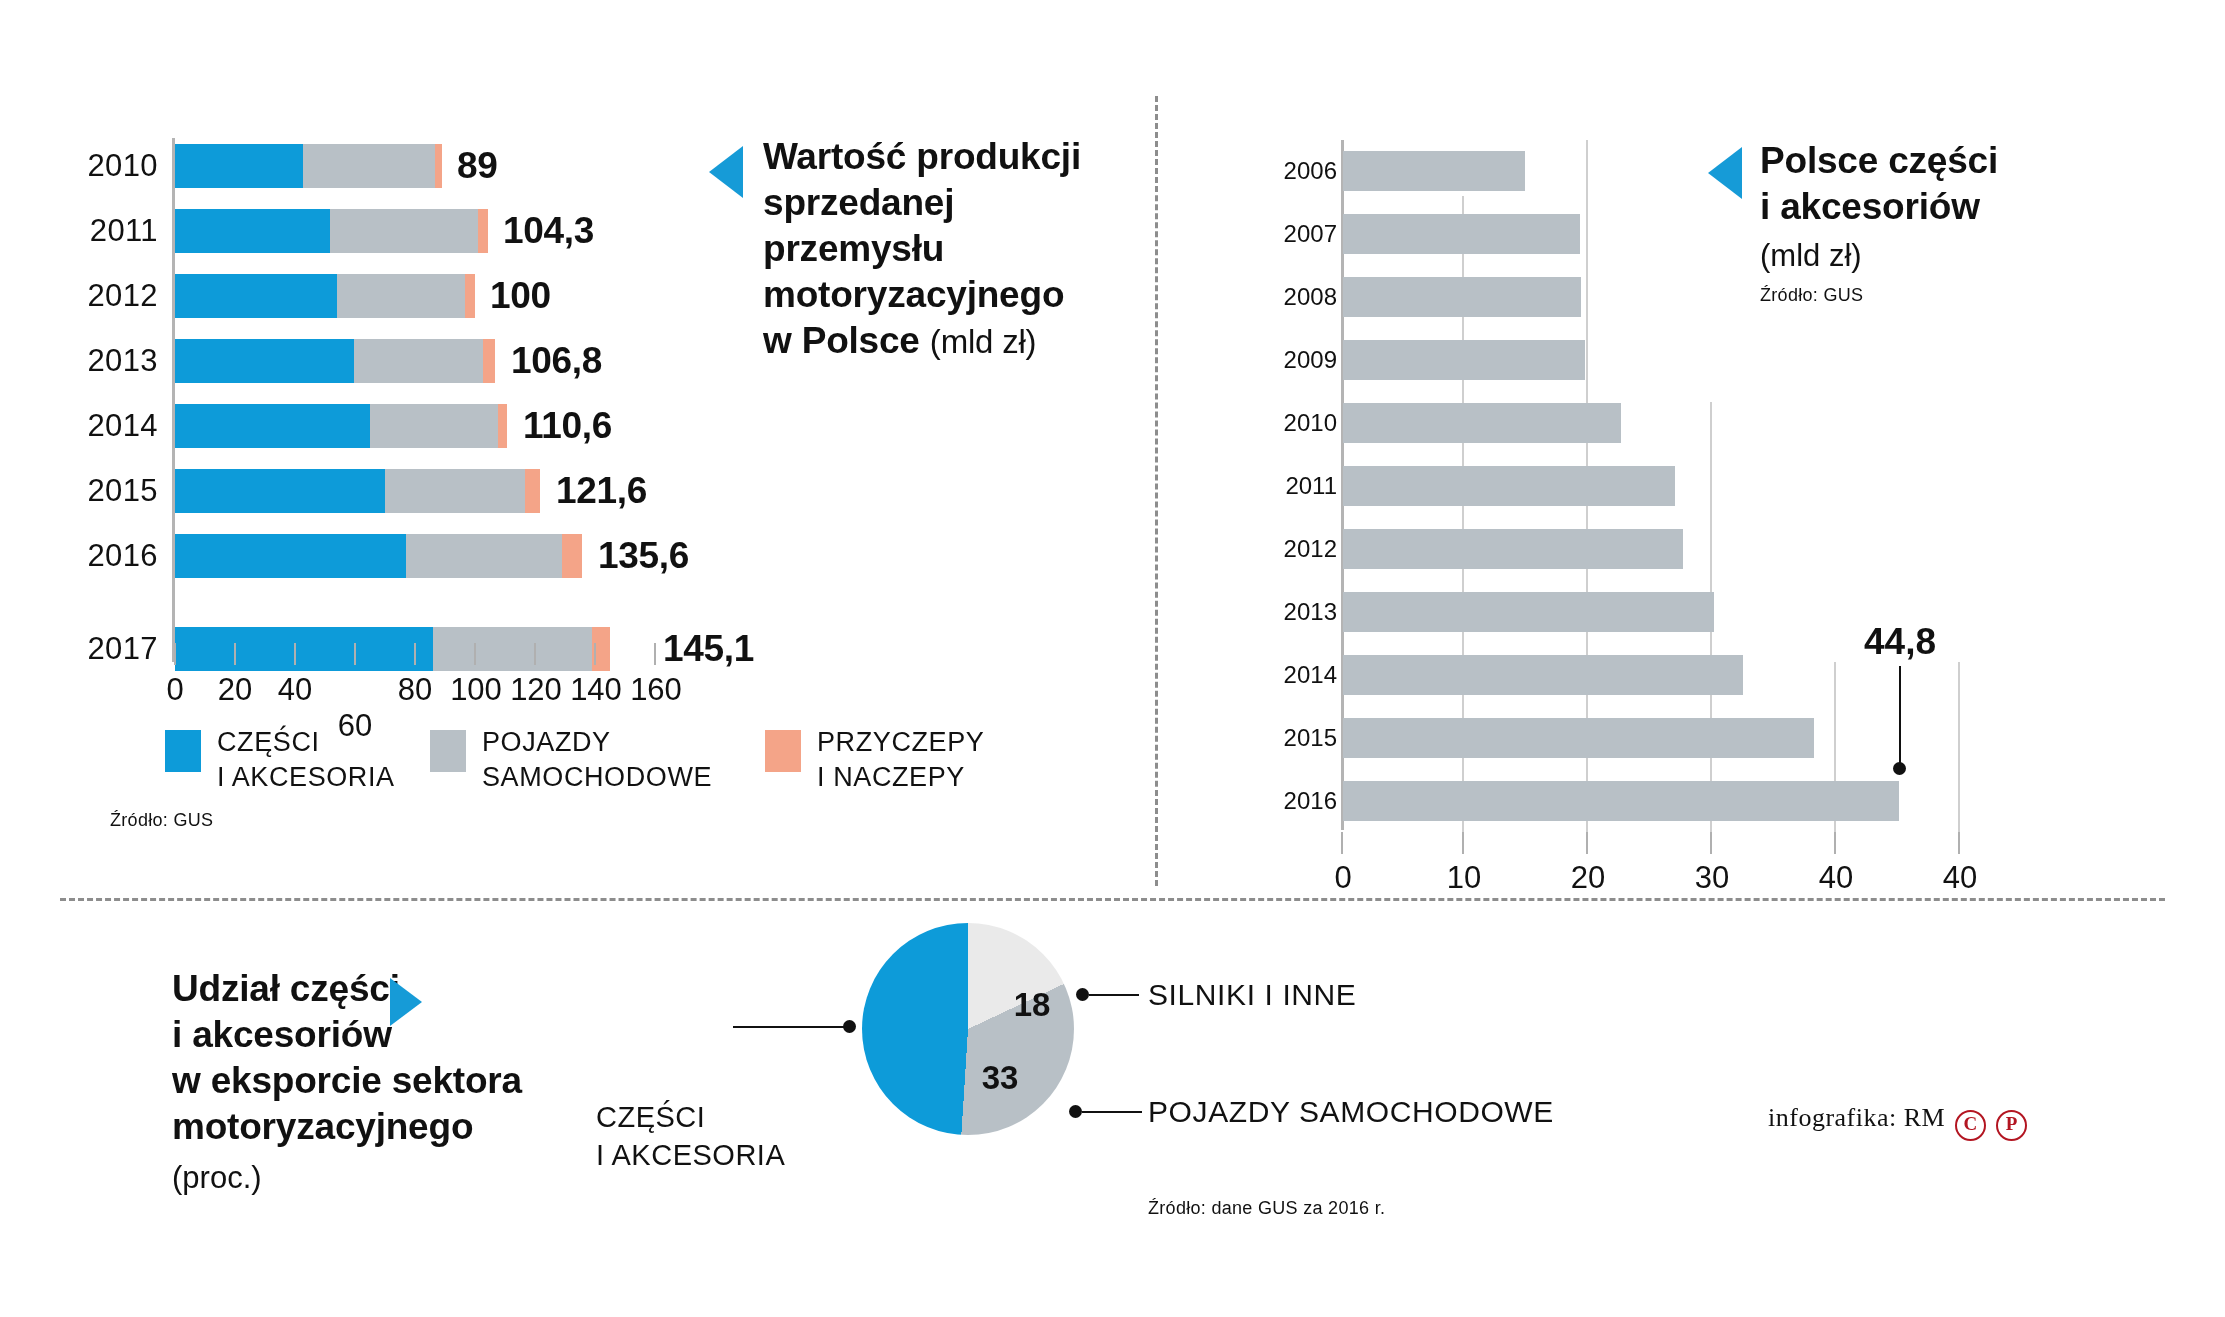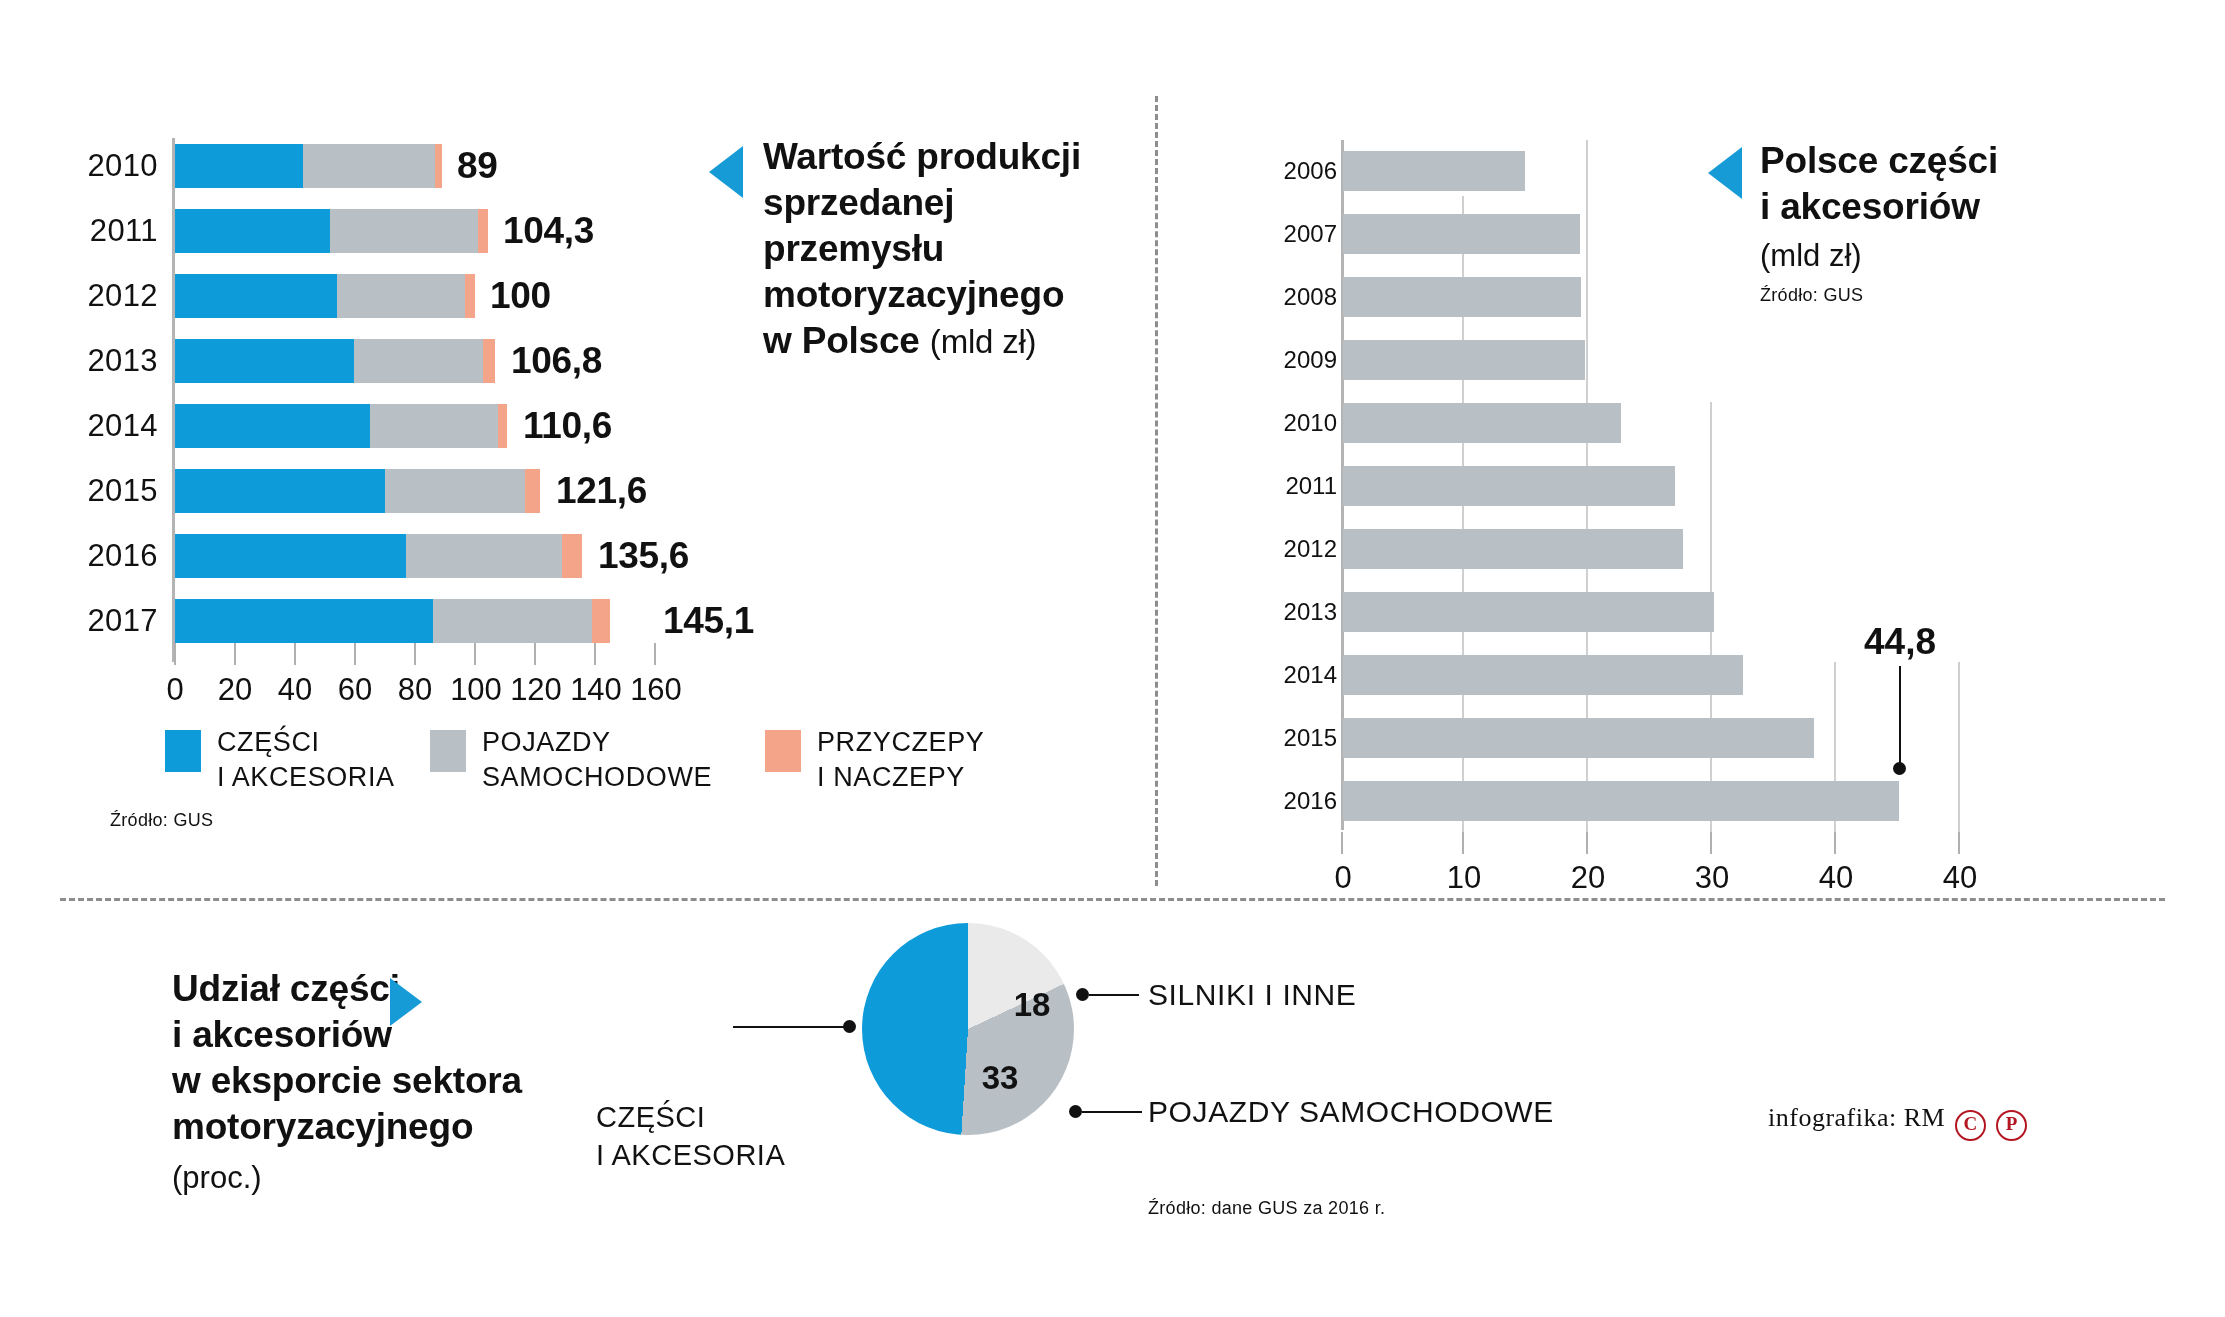--- a/index.html
+++ b/index.html
@@ -195,42 +195,42 @@
     </div>
 
     <div class="barrow" style="left:0px;top:534px;width:1000px;">
       <div class="ylabel" style="right:842px;">2016</div>
       <div class="seg parts" style="left:175px;width:231px;"></div>
       <div class="seg vehicles" style="left:406px;width:156px;"></div>
       <div class="seg trailers" style="left:562px;width:19.8px;"></div>
       <div class="barval" style="left:598px;">135,6</div>
     </div>
 
-    <div class="barrow" style="left:0px;top:599px;width:1000px;">
+    <div class="barrow" style="left:0px;top:627px;width:1000px;">
       <div class="ylabel" style="right:842px;">2017</div>
       <div class="seg parts" style="left:175px;width:258px;"></div>
       <div class="seg vehicles" style="left:433px;width:159px;"></div>
       <div class="seg trailers" style="left:592px;width:18.3px;"></div>
       <div class="barval" style="left:627px;margin-left:36px;">145,1</div>
     </div>
 
     <div class="gridtick" style="left:174px;top:643px;height:22px;"></div>
     <div class="gridtick" style="left:234px;top:643px;height:22px;"></div>
     <div class="gridtick" style="left:294px;top:643px;height:22px;"></div>
     <div class="gridtick" style="left:354px;top:643px;height:22px;"></div>
     <div class="gridtick" style="left:414px;top:643px;height:22px;"></div>
     <div class="gridtick" style="left:474px;top:643px;height:22px;"></div>
     <div class="gridtick" style="left:534px;top:643px;height:22px;"></div>
     <div class="gridtick" style="left:594px;top:643px;height:22px;"></div>
     <div class="gridtick" style="left:654px;top:643px;height:22px;"></div>
 
     <div class="xlabel" style="left:175px;top:672px;">0</div>
     <div class="xlabel" style="left:235px;top:672px;">20</div>
     <div class="xlabel" style="left:295px;top:672px;">40</div>
-    <div class="xlabel" style="left:355px;top:672px;">60</div>
+    <div class="xlabel" style="left:355px;top:708px;">60</div>
     <div class="xlabel" style="left:415px;top:672px;">80</div>
     <div class="xlabel" style="left:476px;top:672px;">100</div>
     <div class="xlabel" style="left:536px;top:672px;">120</div>
     <div class="xlabel" style="left:596px;top:672px;">140</div>
     <div class="xlabel" style="left:656px;top:672px;">160</div>
 
     <div class="tri-left" style="left:709px;top:146px;"></div>
     <div class="head" style="left:763px;top:134px;width:380px;">
       <span>Wartość produkcji</span><br>
       <span>sprzedanej przemysłu</span><br>

